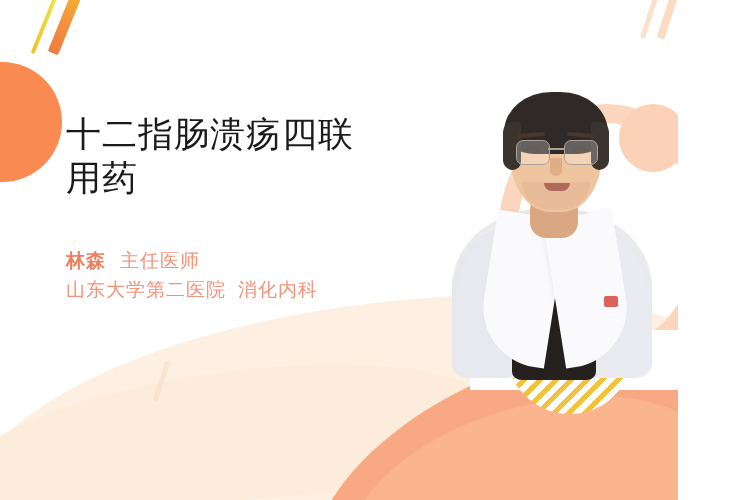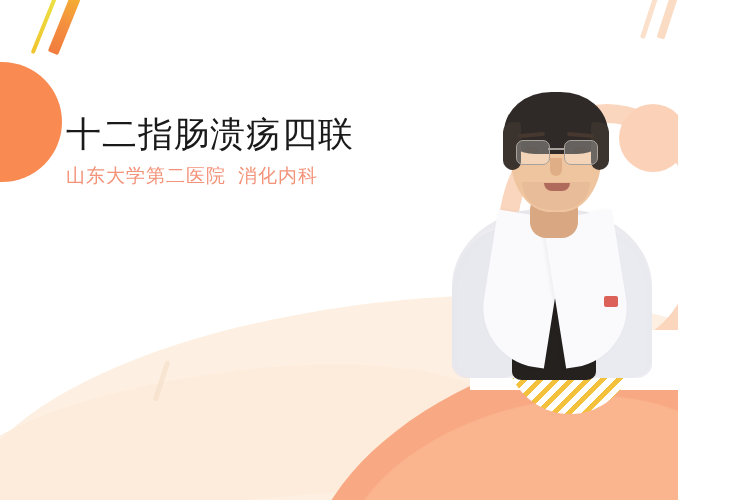--- a/index.html
+++ b/index.html
@@ -167,21 +167,20 @@
     color: #EE7E5E;
     letter-spacing: 1px;
   }
   .doctor-title {
     margin-left: 14px;
     font-weight: 400;
     color: #F3937A;
     letter-spacing: 1px;
   }
   .affiliation {
-    margin-top: 6px;
     font-size: 19px;
     line-height: 28px;
     color: #F3937A;
     letter-spacing: 1px;
     white-space: nowrap;
   }
   .affil-dept { margin-left: 12px; }
 
   
   .portrait-wrap {
@@ -366,22 +365,25 @@
   <div class="stripe stripe-peach-a"></div>
   <div class="stripe stripe-peach-b"></div>
   <div class="stripe stripe-faint"></div>
 
   <div class="deco ring-peach"></div>
   <div class="deco circle-peach"></div>
   <div class="deco ring-mask-bottom"></div>
 
   <div class="text-block">
 
-    <h1 class="title"><span>十二指肠溃疡四联</span><br></h1>
-
+    <h1 class="title"><span>十二指肠溃疡四联</span><br><span>用药</span></h1>
+
+    <div class="doctor-line">
+      <span class="doctor-name">林森</span><span class="doctor-title">主任医师</span>
+    </div>
 
     <div class="affiliation">
       <span>山东大学第二医院</span><span class="affil-dept">消化内科</span>
     </div>
 
   </div>
 
   <div class="portrait-wrap">
 
     <div class="stripe-semicircle"></div>

